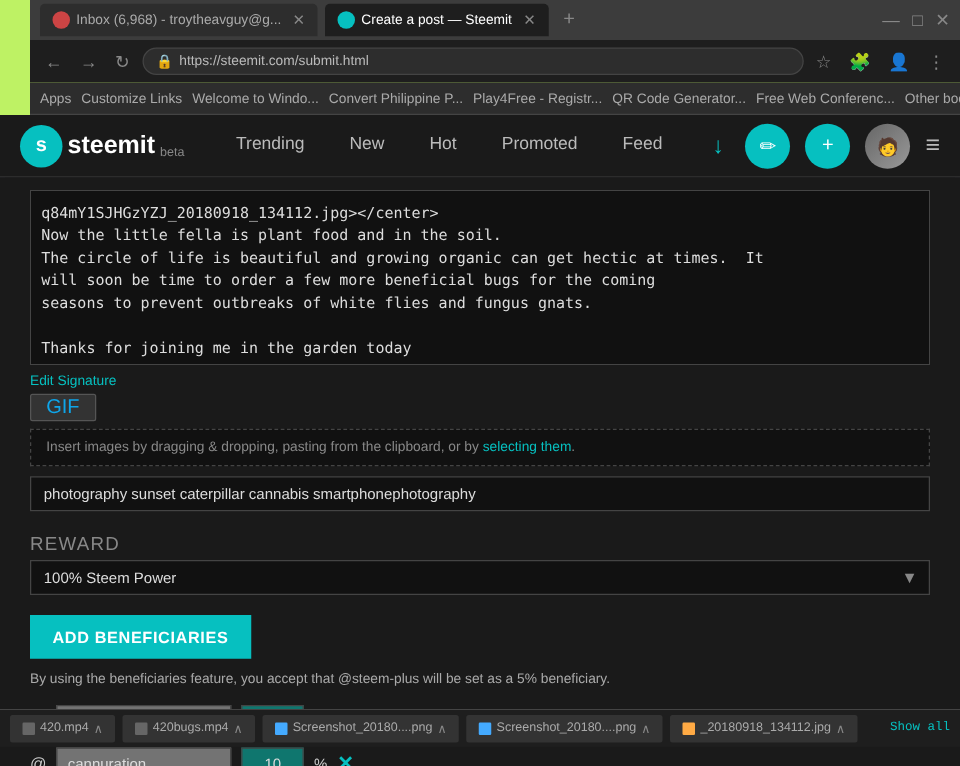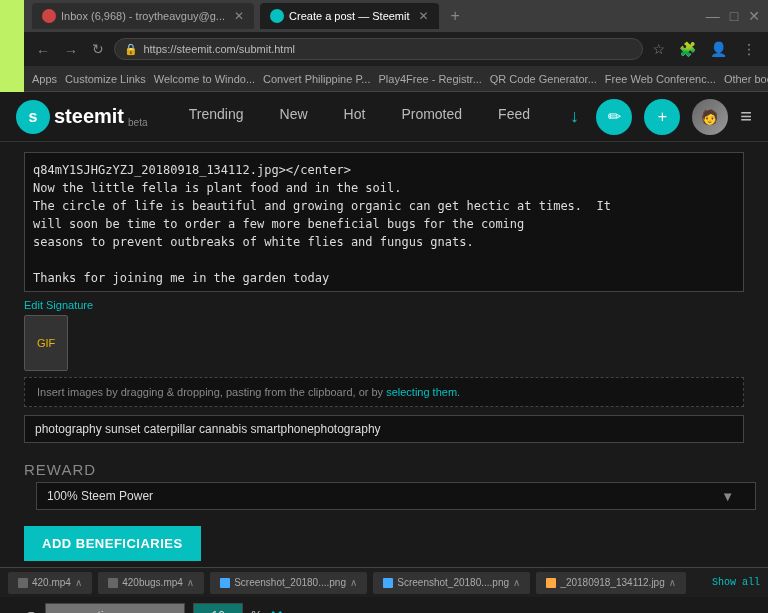--- a/index.html
+++ b/index.html
@@ -218,24 +218,24 @@
     .edit-signature-link {
       color: #06c0c0;
       font-size: 11px;
       cursor: pointer;
       margin: 4px 0;
       display: block;
     }
 
     .gif-btn {
       background: #333;
-      color: #eab308;
+      color: #0ea5e9;
       border: 1px solid #555;
-      padding: 21px 12px;
-      font-size: 11px;
+      padding: 1px 12px;
+      font-size: 16px;
       cursor: pointer;
       margin-bottom: 6px;
       border-radius: 2px;
     }
 
     .image-drop-area {
       width: 100%;
       border: 1px dashed #444;
       background: #111;
       padding: 8px 12px;
@@ -271,21 +271,20 @@
     .reward-select {
       width: 100%;
       background: #111;
       border: 1px solid #444;
       color: #ddd;
       font-size: 12px;
       padding: 6px 10px;
       appearance: none;
       -webkit-appearance: none;
       cursor: pointer;
-      margin-left: 12px;
     }
     .reward-select-wrapper {
       position: relative;
     }
     .reward-select-arrow {
       position: absolute;
       right: 10px;
       top: 50%;
       transform: translateY(-50%);
       color: #888;
@@ -507,20 +506,22 @@
       <div class="reward-select-wrapper">
         <select class="reward-select"><option value="100% Steem Power">100% Steem Power</option><option value="50% SBD / 50% SP">50% SBD / 50% SP</option><option value="Decline Payout">Decline Payout</option></select>
         <span class="reward-select-arrow">▼</span>
       </div>
     </div>
 
     
     <button class="add-beneficiaries-btn">ADD BENEFICIARIES</button>
 
     
+    <p class="beneficiaries-notice">By using the beneficiaries feature, you accept that @steem-plus will be set as a
+5% beneficiary.</p>
 
     
     <div class="beneficiary-row">
       <span class="beneficiary-at">@</span>
       <input type="text" class="beneficiary-input" value="canna-curate" style="">
       <input type="text" class="beneficiary-percent-input" value="10" style="">
       <span class="beneficiary-percent-sign">%</span>
       <span class="beneficiary-remove">✕</span>
     </div>
     <div class="beneficiary-row">

